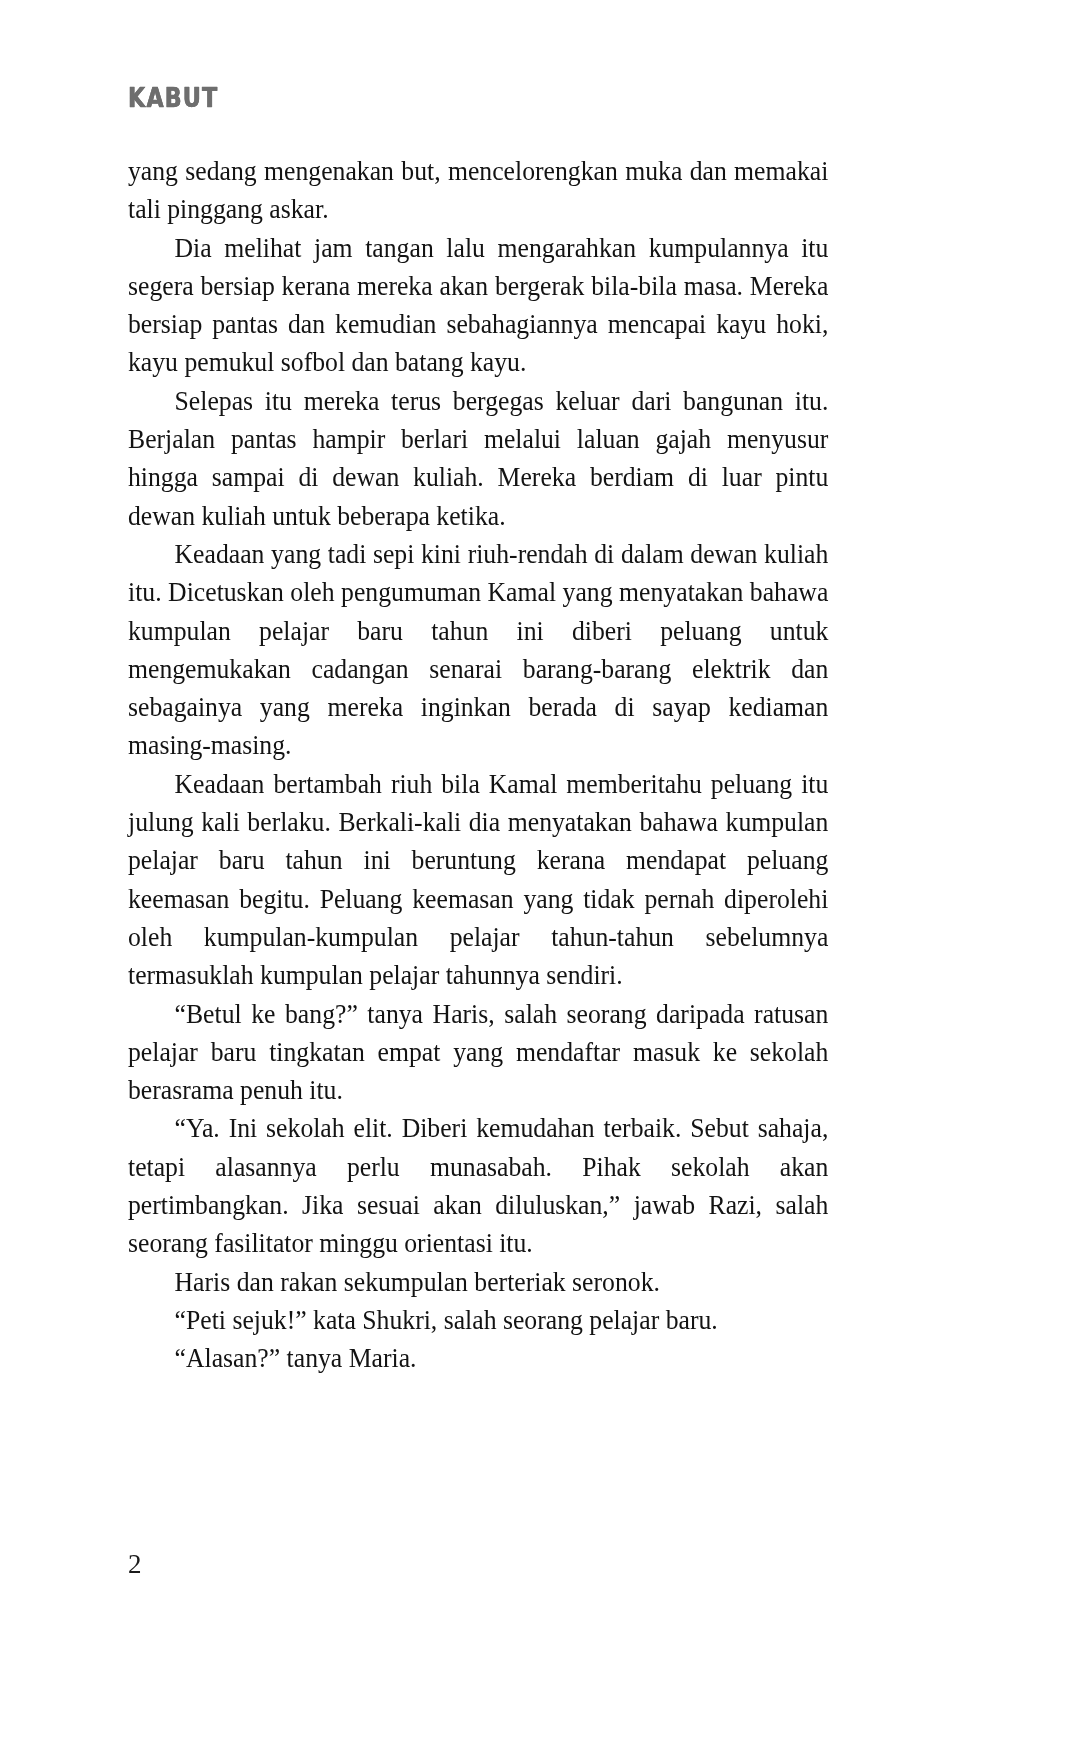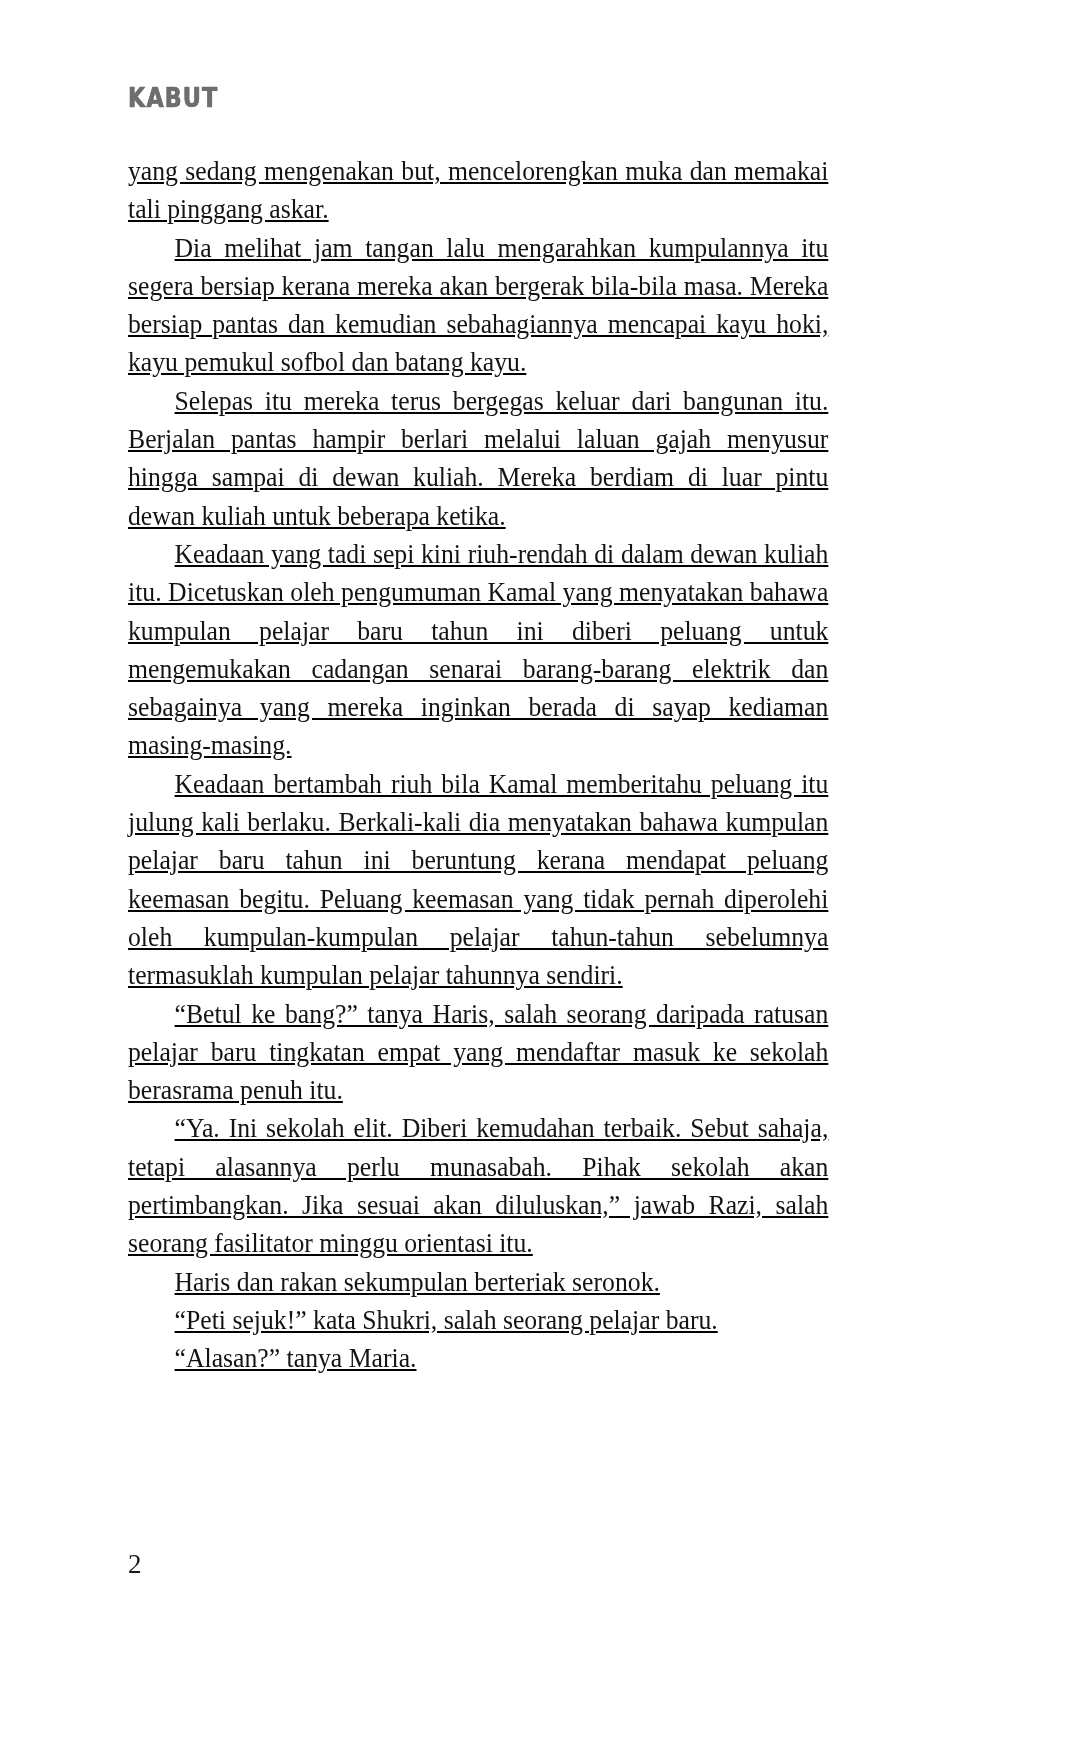--- a/index.html
+++ b/index.html
@@ -27,21 +27,20 @@
     transform: scaleX(0.82);
     transform-origin: left center;
     -webkit-text-stroke: 0.4px #6e6e6e;
     text-shadow: 0.4px 0 0 #7a7a7a, -0.3px 0.3px 0 #858585;
   }
   .content {
     position: absolute;
     left: 128px;
     top: 152px;
     width: 722px;
-    text-decoration: underline;
   }
   p.body-par {
     margin: 0;
     font-family: "Liberation Serif", "DejaVu Serif", serif;
     font-size: 26.5px;
     line-height: 38.3px;
     color: #131313;
     text-align: justify;
     text-justify: inter-word;
     transform: scaleX(0.97);

